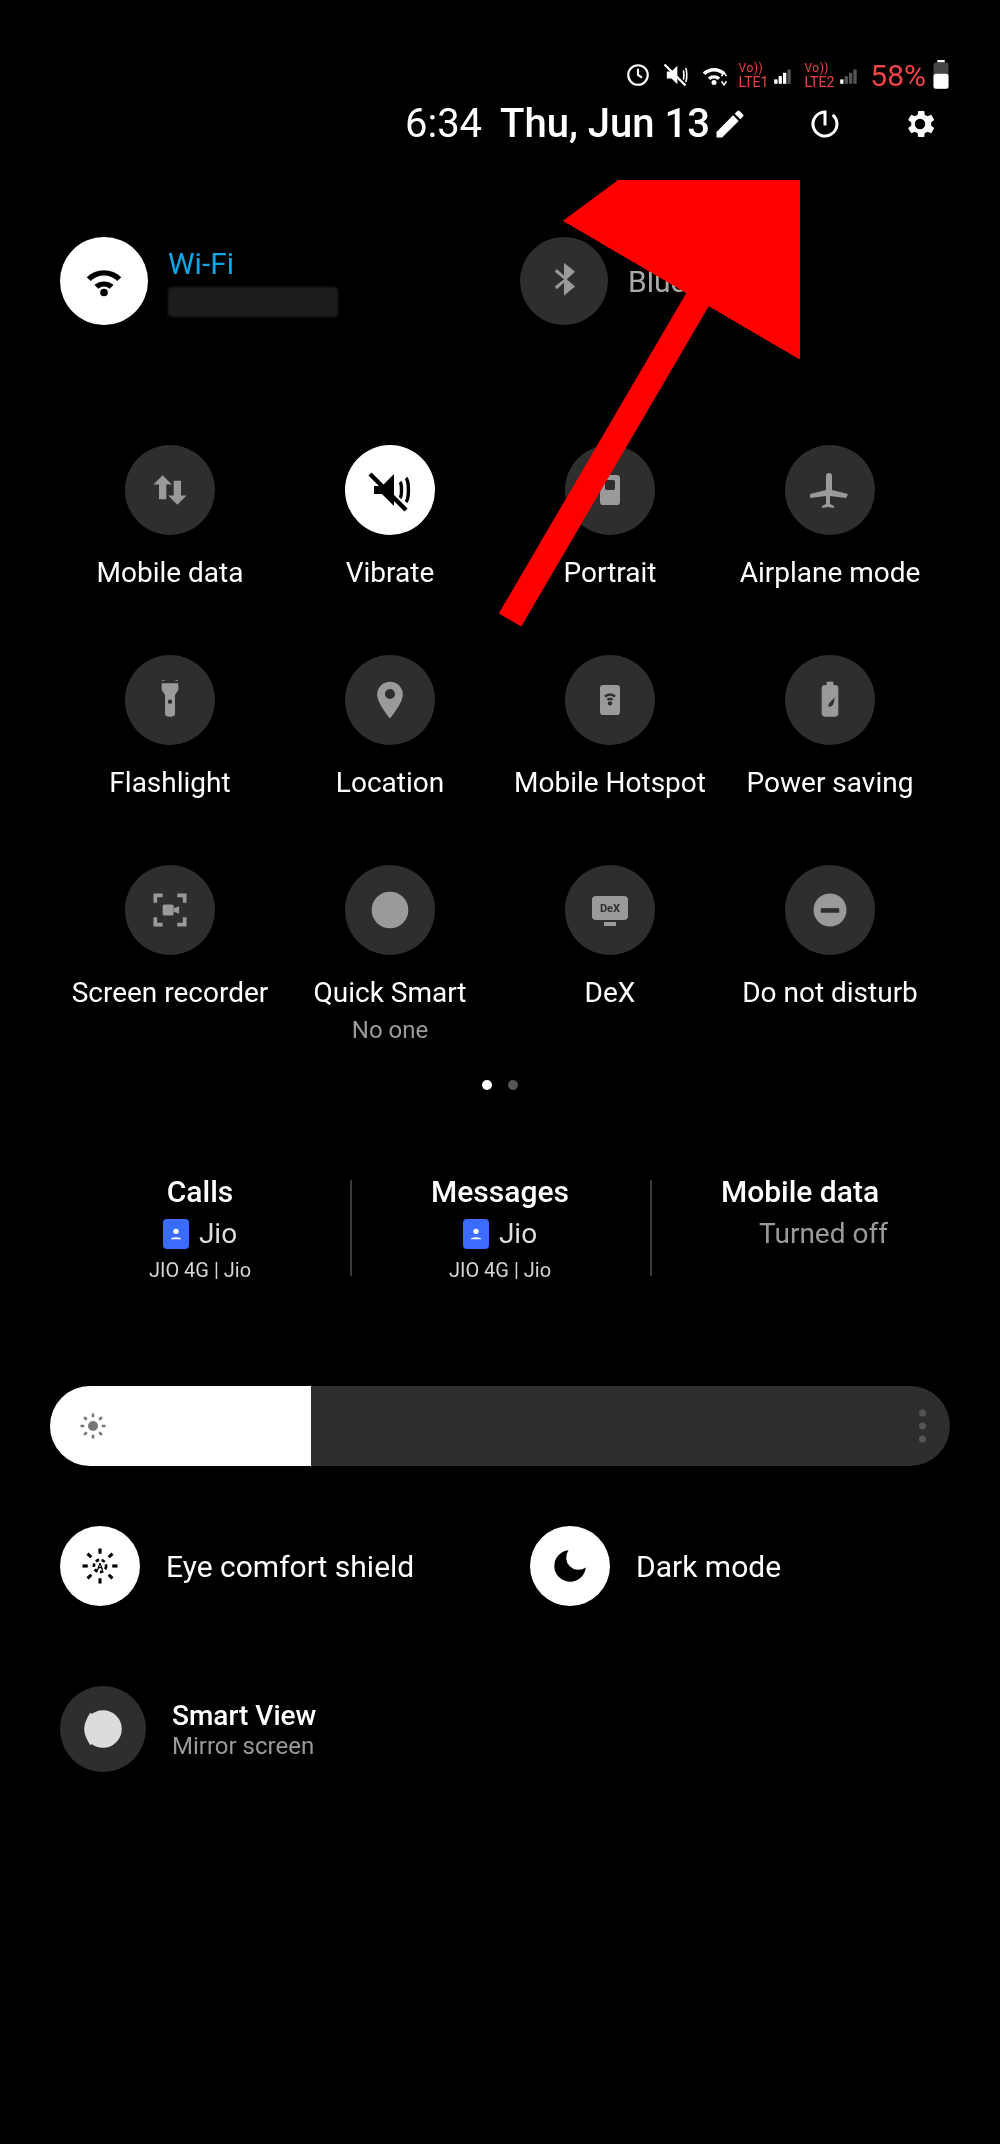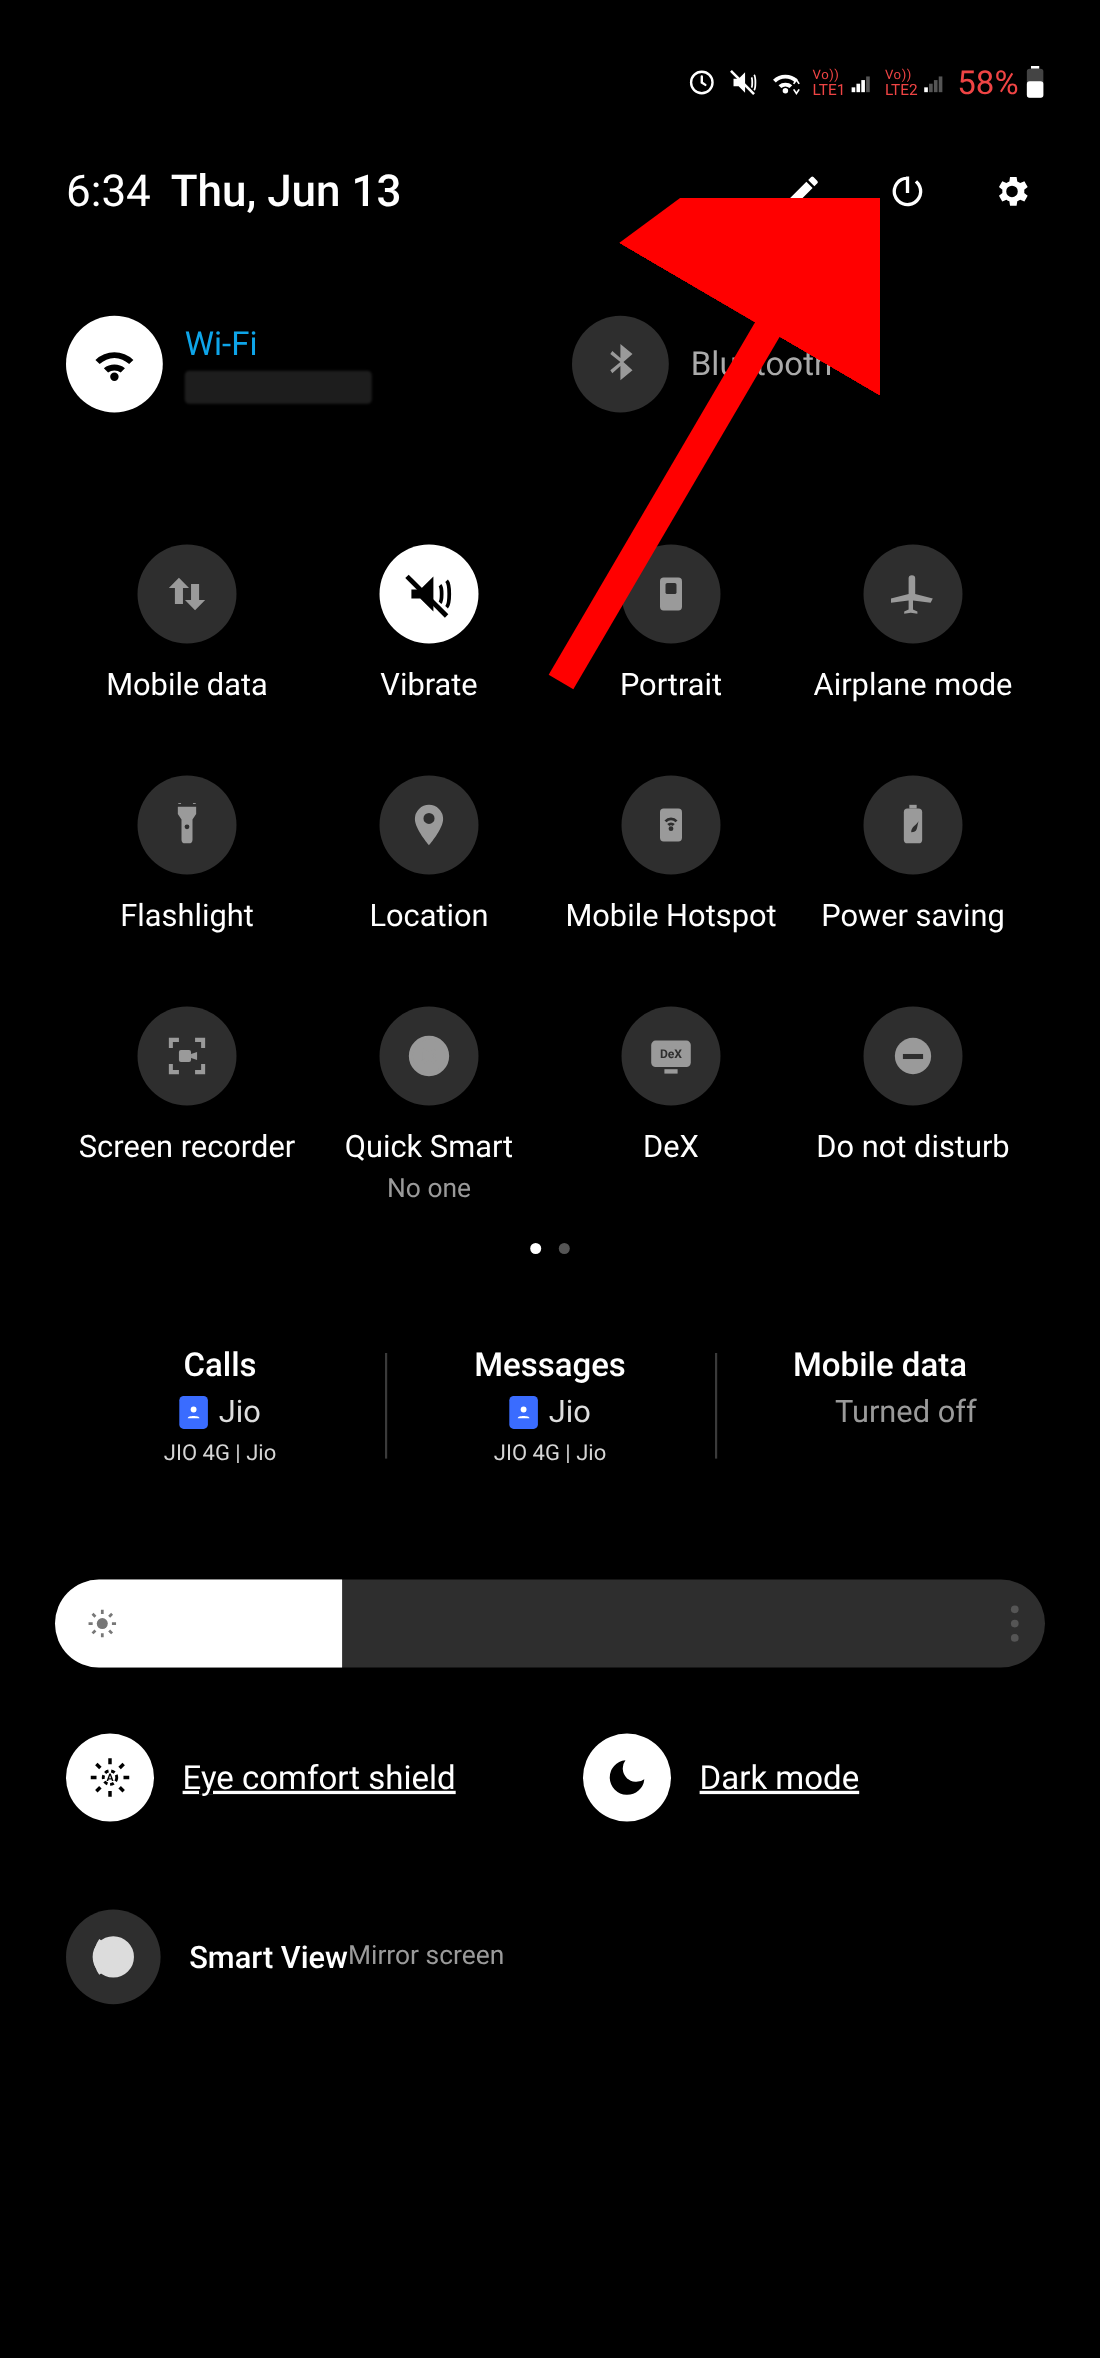--- a/index.html
+++ b/index.html
@@ -25,22 +25,21 @@
     color: #ef4444;
   }
   .status-bar .sig-label { font-size: 14px; line-height: 1; }
   .status-bar .battery-row { display: flex; align-items: center; gap: 6px; font-size: 30px; font-weight: 400;}
   .status-bar svg { display: block; }
 
   
   .header {
     display: flex;
     align-items: center;
-    justify-content: space-between;
-    margin-top: 50px;
+    justify-content: flex-end;
     padding: 0 10px;
   }
   .header-left { display: flex; align-items: baseline; gap: 18px; }
   .header-time { font-size: 40px; font-weight: 400; }
   .header-date { font-size: 40px; font-weight: 500; }
   .header-right { display: flex; align-items: center; gap: 55px; }
   .header-icon { width: 40px; height: 40px; display: flex; align-items: center; justify-content: center; cursor: pointer; }
   .header-icon svg { width: 36px; height: 36px; fill: #fff; }
 
   
@@ -148,33 +147,33 @@
   
   .disp-row {
     display: flex; gap: 60px; margin-top: 60px; padding: 0 10px;
   }
   .disp-tile {
     display: flex; align-items: center; gap: 26px; flex: 1; cursor: pointer;
   }
   .disp-tile .bubble { width: 80px; height: 80px; border-radius: 50%;
     display: flex; align-items: center; justify-content: center; background:#fff;}
   .disp-tile .bubble svg { fill:#000; }
-  .disp-label { font-size: 30px; text-decoration: underline; }
+  .disp-label { font-size: 30px; }
 
   
   .bottom-row {
     display: flex; gap: 60px; margin-top: 80px; padding: 0 10px;
   }
   .bottom-tile {
     display: flex; align-items: center; gap: 26px; flex: 1; cursor: pointer;
   }
   .bottom-tile .bubble { width: 86px; height: 86px; border-radius: 50%;
     display: flex; align-items: center; justify-content: center; background:#2e2e2e;}
   .bottom-tile .bubble svg { fill: #dcdcdc;}
-  .bottom-text { display: flex; }
+  .bottom-text { display: flex; flex-direction: column; }
   .bottom-title { font-size: 28px; font-weight: 500; }
   .bottom-sub { font-size: 24px; color: #9a9a9a; }
   .bottom-tile .grid4 {
     display: grid; grid-template-columns: 18px 18px; grid-template-rows: 18px 18px;
     gap: 6px;
   }
   .bottom-tile .grid4 span { background:#fff; border-radius:5px; }
 
   
   .annotation-arrow {

